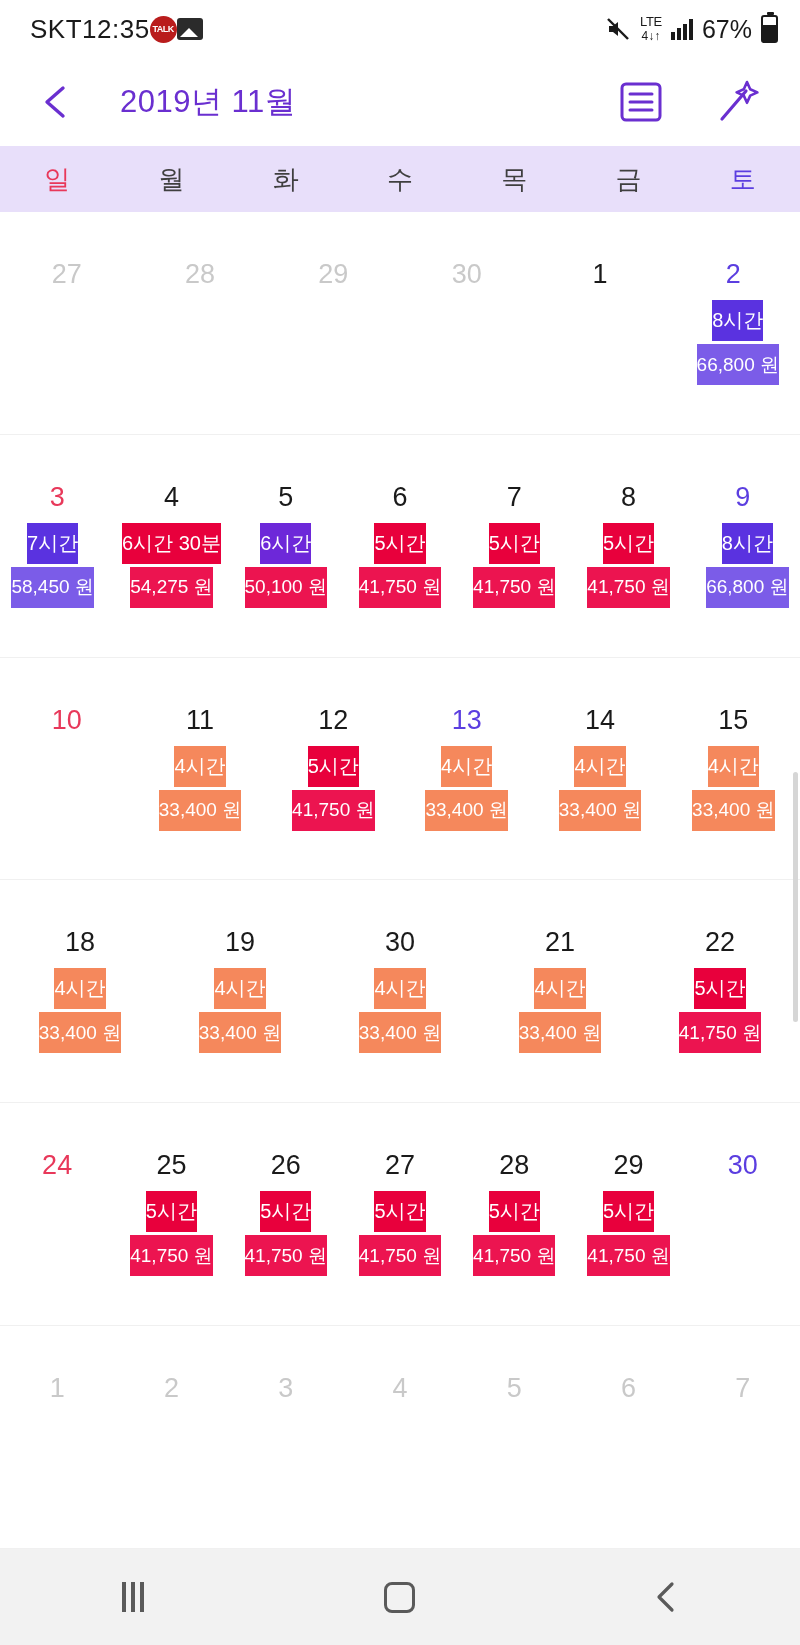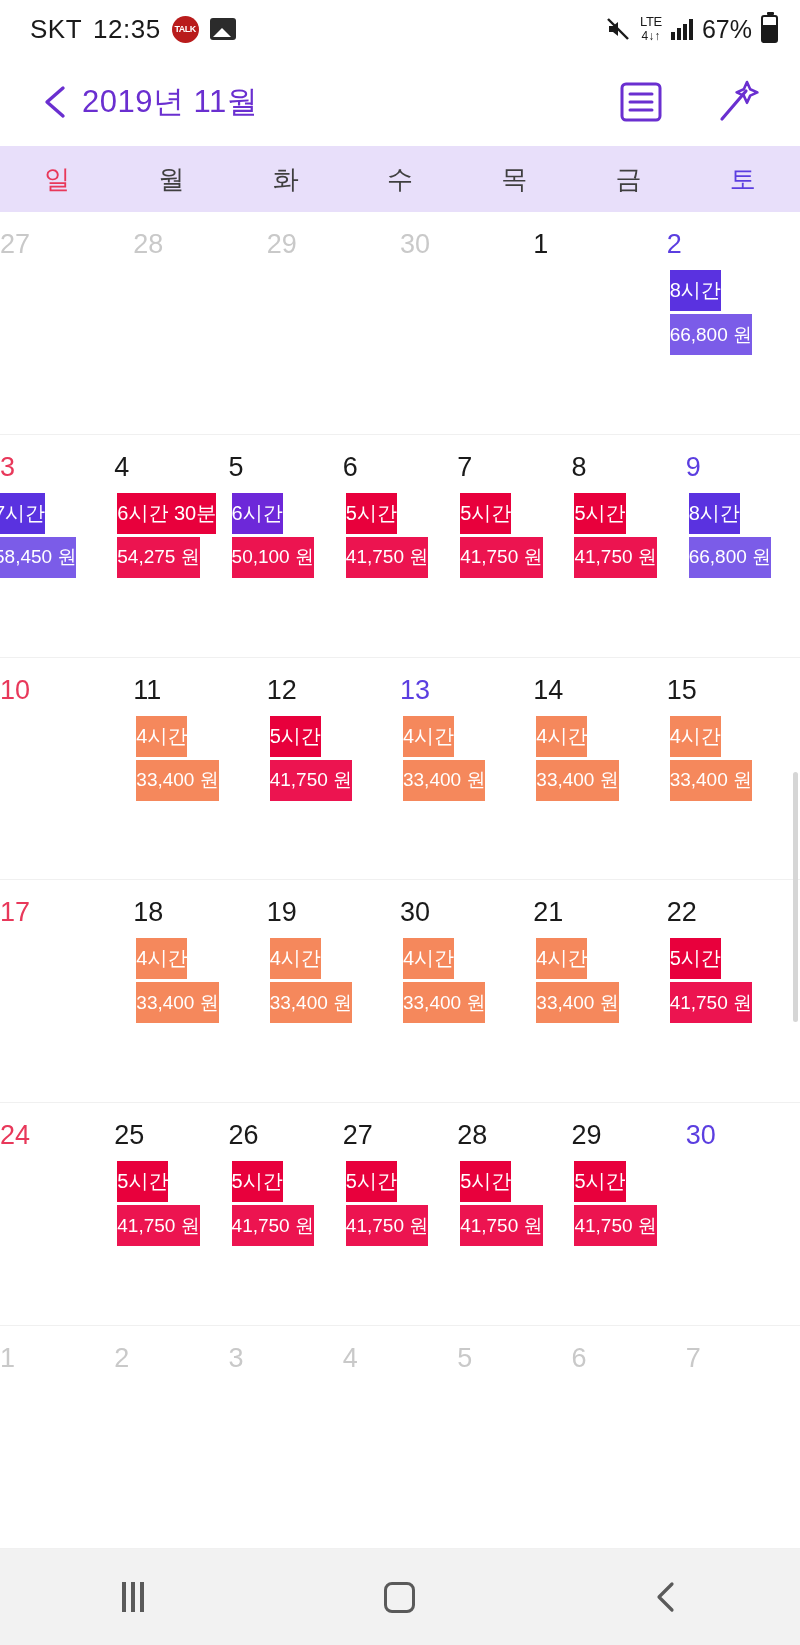--- a/index.html
+++ b/index.html
@@ -25,21 +25,20 @@
     display: flex;
     align-items: center;
     justify-content: space-between;
     padding: 0 22px 0 30px;
     background: #ffffff;
     flex: none;
   }
   .status-left {
     display: flex;
     align-items: center;
-    gap: 11px;
   }
   .carrier {
     font-size: 26px;
     letter-spacing: 0.5px;
     color: #1a1a1a;
   }
   .clock {
     font-size: 26px;
     color: #1a1a1a;
     letter-spacing: 0.5px;
@@ -122,20 +121,21 @@
     flex: none;
   }
   .back-btn {
     width: 52px; height: 52px;
     display: flex; align-items: center; justify-content: center;
     cursor: pointer;
   }
   .title {
     font-size: 31px;
     color: #6a2fd0;
+    margin-left: 38px;
     letter-spacing: 0.5px;
   }
   .header-spacer { flex: 1; }
   .header-icon {
     width: 54px; height: 54px;
     display: flex; align-items: center; justify-content: center;
     cursor: pointer;
     margin-left: 42px;
   }
 
@@ -167,23 +167,24 @@
   .week {
     flex: 1;
     display: flex;
     border-bottom: 1px solid #f0f0f0;
     min-height: 0;
   }
   .day {
     flex: 1;
     display: flex;
     flex-direction: column;
-    align-items: flex-start;
-    padding-top: 16px;
+    align-items: center;
+    padding-top: 10px;
     min-width: 0;
+    margin-top: 36px;
   }
   .daynum {
     text-align: center;
     font-size: 27px;
     color: #1a1a1a;
     margin-bottom: 10px;
     height: 32px;
     line-height: 32px;
   }
   .daynum.sun { color: #e8385a; }
@@ -394,23 +395,20 @@
           <div class="chip small" style="background: rgb(245, 136, 92);">33,400 원</div>
         </div>
         <div class="day">
           <div class="daynum">15</div>
           <div class="chip" style="background: rgb(245, 136, 92);">4시간</div>
           <div class="chip small" style="background: rgb(245, 136, 92);">33,400 원</div>
         </div>
       </div>
       <div class="week">
         <div class="day">
-          <div class="daynum sun">17</div>
-        </div>
-        <div class="day">
           <div class="daynum">18</div>
           <div class="chip" style="background: rgb(245, 136, 92);">4시간</div>
           <div class="chip small" style="background: rgb(245, 136, 92);">33,400 원</div>
         </div>
         <div class="day">
           <div class="daynum">19</div>
           <div class="chip" style="background: rgb(245, 136, 92);">4시간</div>
           <div class="chip small" style="background: rgb(245, 136, 92);">33,400 원</div>
         </div>
         <div class="day">

